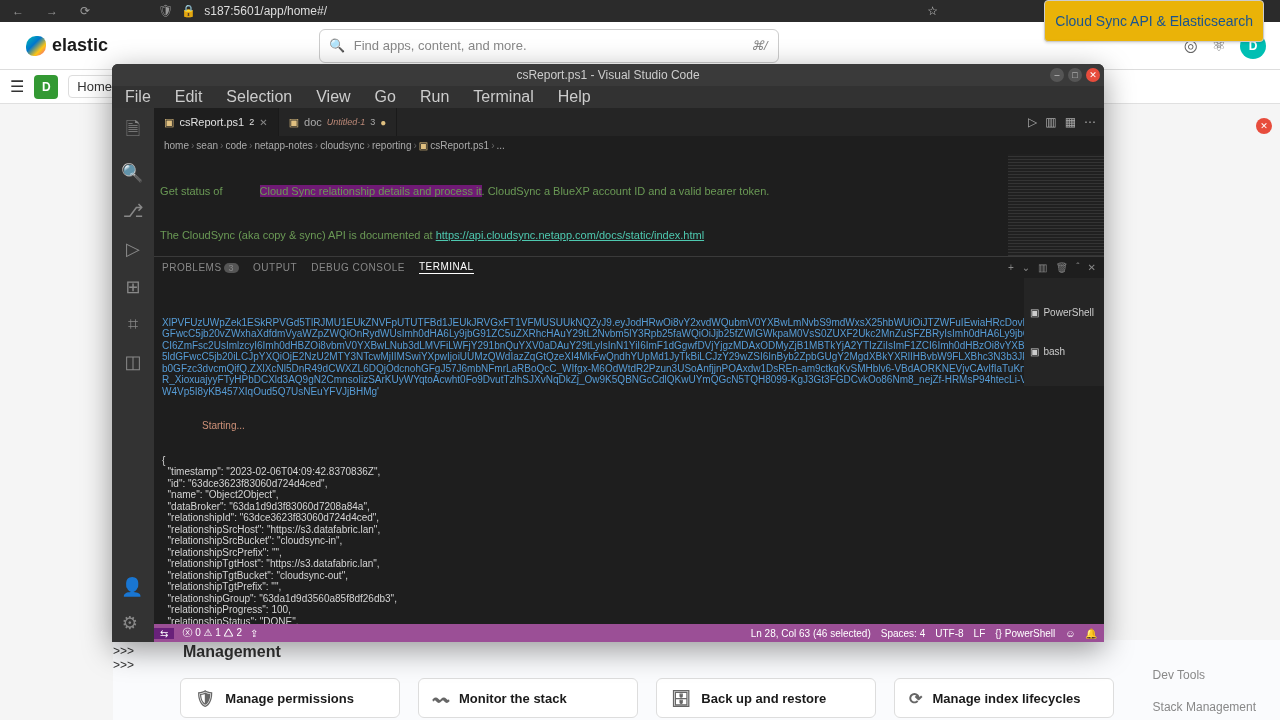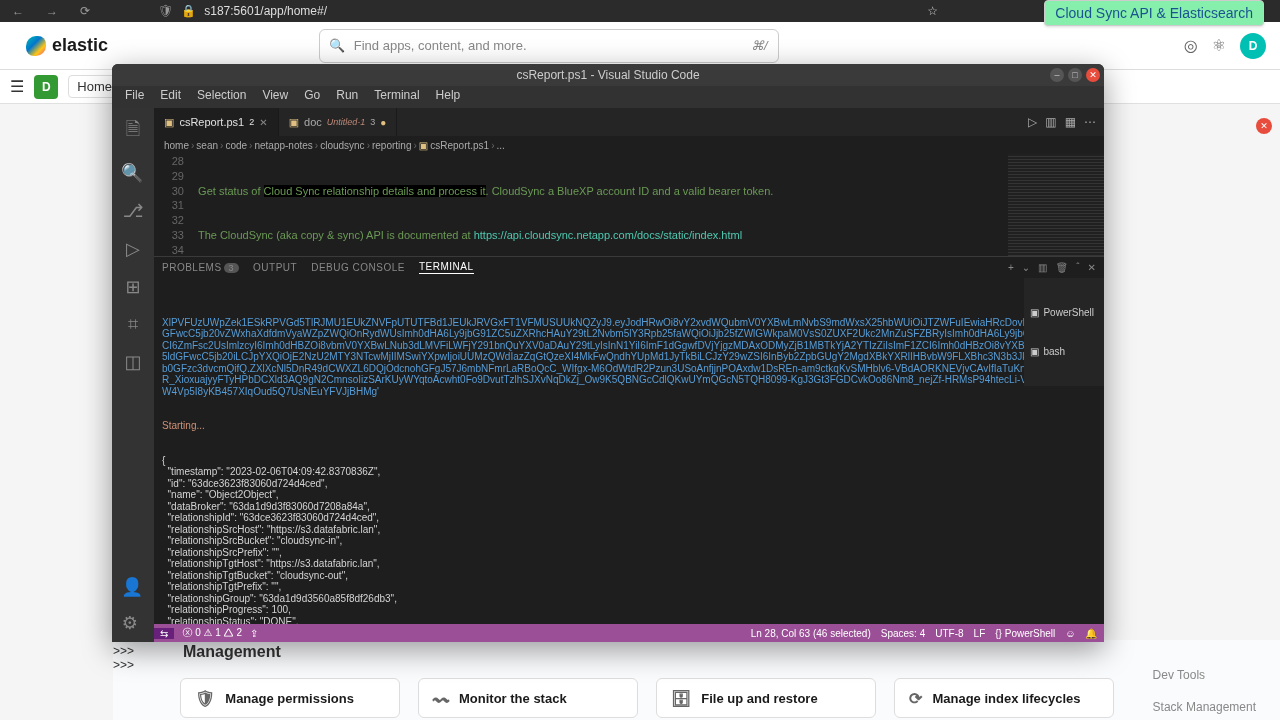--- a/index.html
+++ b/index.html
@@ -5,21 +5,21 @@
 * { margin: 0; padding: 0; box-sizing: border-box; font-family: -apple-system, BlinkMacSystemFont, "Segoe UI", Helvetica, Arial, sans-serif; }
 body { width: 1280px; height: 720px; overflow: hidden; background: #f5f5f5; position: relative; }
 
 
 .browser-bar { height: 22px; background: #2b2b2b; display: flex; align-items: center; padding: 0 8px; gap: 14px; font-size: 12px; color: #ccc; }
 .nav-btn { color: #999; cursor: pointer; padding: 2px 4px; }
 .url-bar { flex: 1; display: flex; align-items: center; gap: 8px; padding-left: 50px; }
 .shield { color: #999; }
 .url-text { font-size: 12px; color: #ddd; }
 .star-icon { color: #ccc; }
-.notify-bubble { position: absolute; right: 16px; top: 0; background: #86efac; border: 1px solid #ccc; border-radius: 4px; padding: 4px 10px; font-size: 14px; color: #1a5490; box-shadow: 0 1px 3px rgba(0,0,0,0.15); z-index: 5; }
+.notify-bubble { position: absolute; right: 16px; top: 0; background: #eab308; border: 1px solid #ccc; border-radius: 4px; padding: 12px 10px; font-size: 14px; color: #1a5490; box-shadow: 0 1px 3px rgba(0,0,0,0.15); z-index: 5; }
 
 
 .elastic-header { height: 48px; background: #fff; border-bottom: 1px solid #ddd; display: flex; align-items: center; padding: 0 14px; gap: 16px; }
 .elastic-logo { display: flex; align-items: center; gap: 6px; font-weight: 600; font-size: 18px; color: #1a1a1a; padding-left: 12px; }
 .logo-mark { width: 20px; height: 20px; background: linear-gradient(135deg,#00bfb3 0%,#0077cc 40%,#fec514 70%,#f04e98 100%); border-radius: 50% 40% 50% 40%; }
 .elastic-search { flex: 0 0 460px; margin: 0 auto; height: 34px; border: 1px solid #ccc; border-radius: 6px; display: flex; align-items: center; padding: 0 10px; color: #888; font-size: 13px; gap: 8px; }
 .header-icons { margin-left: auto; display: flex; gap: 14px; align-items: center; color: #666; }
 .avatar { width: 26px; height: 26px; background: #00bfb3; border-radius: 50%; display: flex; align-items: center; justify-content: center; color: #fff; font-size: 12px; font-weight: 600; }
 
 
@@ -27,21 +27,21 @@
 .hamburger { font-size: 16px; color: #333; }
 .d-badge { width: 24px; height: 24px; background: #339933; border-radius: 4px; display: flex; align-items: center; justify-content: center; color: #fff; font-weight: bold; font-size: 12px; }
 .crumb { font-size: 13px; color: #333; padding: 3px 8px; border: 1px solid #ddd; border-radius: 4px; }
 .kib-close { position: absolute; right: 8px; top: 118px; width: 16px; height: 16px; background: #e74c3c; border-radius: 50%; display: flex; align-items: center; justify-content: center; color: #fff; font-size: 9px; z-index: 30; }
 
 
 .vscode { position: absolute; left: 112px; top: 64px; width: 992px; height: 578px; background: #282828; box-shadow: 0 8px 30px rgba(0,0,0,0.4); border-radius: 6px 6px 0 0; overflow: hidden; z-index: 20; display: flex; flex-direction: column; }
 .vsc-titlebar { height: 22px; background: #3a3a3a; display: flex; align-items: center; justify-content: center; position: relative; font-size: 12px; color: #ccc; }
 .vsc-win-btns { position: absolute; right: 4px; display: flex; gap: 4px; }
 .vsc-win-btn { width: 14px; height: 14px; border-radius: 50%; font-size: 9px; display: flex; align-items: center; justify-content: center; }
-.vsc-menubar { height: 22px; background: #323232; display: flex; gap: 2px; padding: 0 6px; font-size: 12px; color: #ccc; }
+.vsc-menubar { height: 22px; background: #323232; display: flex; align-items: center; gap: 10px; padding: 0 6px; font-size: 16px; color: #ccc; }
 .vsc-menu-item { padding: 2px 7px; cursor: pointer; }
 
 .vsc-body { flex: 1; display: flex; overflow: hidden; }
 .vsc-activity { width: 42px; background: #333; display: flex; flex-direction: column; align-items: center; padding-top: 8px; gap: 16px; color: #888; font-size: 18px; }
 .vsc-activity .ico { cursor: pointer; }
 .vsc-activity .bottom { margin-top: auto; margin-bottom: 8px; display: flex; flex-direction: column; gap: 14px; }
 
 .vsc-main { flex: 1; display: flex; flex-direction: column; position: relative; overflow: hidden; }
 .vsc-tabs { height: 28px; background: #252525; display: flex; align-items: center; font-size: 11px; }
 .vsc-tab { height: 100%; padding: 0 10px; display: flex; align-items: center; gap: 5px; border-right: 1px solid #1a1a1a; color: #aaa; cursor: pointer; }
@@ -53,33 +53,33 @@
 .vsc-breadcrumb { height: 18px; background: #1e1e1e; font-size: 10px; color: #999; padding: 2px 10px; display: flex; align-items: center; gap: 2px; }
 .bc-seg { color: #aaa; }
 .bc-sep { color: #666; }
 
 .vsc-editor { background: #1e1e1e; display: flex; font-family: Consolas, "Courier New", monospace; font-size: 11px; line-height: 1.35; height: 102px; overflow: hidden; position: relative; }
 .gutter { width: 38px; text-align: right; color: #666; padding-right: 8px; user-select: none; }
 .gutter div { height: 14.8px; }
 .codearea { flex: 1; color: #d4d4d4; white-space: pre; overflow: hidden; padding-right: 100px; }
 .codearea div { height: 14.8px; }
 .c-comment { color: #6a9955; }
-.c-link { color: #4ec9b0; }
-.hl-sel { background: #000000; }
+.c-link { color: #4ec9b0; text-decoration: underline; }
+.hl-sel { background: #701a75; margin-left: 34px; }
 .minimap { position: absolute; right: 0; top: 0; width: 96px; height: 100%; background: #222; opacity: 0.6; background-image: repeating-linear-gradient(0deg,#444 0,#444 1px,transparent 1px,transparent 3px); }
 
 .panel-tabs { height: 22px; background: #1e1e1e; border-top: 1px solid #3a3a3a; display: flex; align-items: center; padding: 0 8px; gap: 14px; font-size: 10px; color: #888; }
 .panel-tab { cursor: pointer; letter-spacing: 0.5px; text-align: center; }
 .panel-tab.active { color: #fff; border-bottom: 1px solid #fff; padding-bottom: 1px; }
 .panel-tab .count { background: #555; border-radius: 8px; padding: 0 5px; margin-left: 2px; font-size: 9px; }
 .panel-right { margin-left: auto; display: flex; gap: 8px; align-items: center; }
 
 .terminal { flex: 1; background: #1e1e1e; font-family: Consolas, "Courier New", monospace; font-size: 10px; color: #ccc; padding: 4px 8px; overflow: hidden; line-height: 1.15; white-space: pre-wrap; word-break: break-all; position: relative; }
 .term-token { color: #569cd6; overflow: hidden; }
-.term-starting { color: #ce9178; }
+.term-starting { color: #ce9178; margin-left: 40px; }
 .term-json { color: #d4d4d4; }
 
 .term-sidebar { position: absolute; right: 0; top: 0; width: 80px; background: #252525; padding: 4px; font-size: 10px; color: #ccc; }
 .term-shell { display: flex; align-items: center; gap: 4px; padding: 2px; cursor: pointer; }
 
 .vsc-status { height: 18px; background: #9b4f96; display: flex; align-items: center; font-size: 10px; color: #fff; padding: 0 6px; gap: 10px; }
 .status-left { display: flex; gap: 8px; align-items: center; }
 .status-remote { background: #68217a; padding: 0 6px; height: 100%; display: flex; align-items: center; margin-left: -6px; }
 .status-right { margin-left: auto; display: flex; gap: 10px; align-items: center; }
 
@@ -147,21 +147,21 @@
   <div class="card">
       <span class="card-icon">🛡</span>
       <span>Manage permissions</span>
     </div>
   <div class="card">
       <span class="card-icon">〰</span>
       <span>Monitor the stack</span>
     </div>
   <div class="card">
       <span class="card-icon">🗄</span>
-      <span>File up and restore</span>
+      <span>Back up and restore</span>
     </div>
   <div class="card">
       <span class="card-icon">⟳</span>
       <span>Manage index lifecycles</span>
     </div>
 </div>
 
 <div class="vscode">
   <div class="vsc-titlebar">
     <span>csReport.ps1 - Visual Studio Code</span>
@@ -233,29 +233,20 @@
           <span class="bc-sep"> › </span>
         <span class="bc-seg">reporting</span>
           <span class="bc-sep"> › </span>
         <span class="bc-seg" style="color:#e0c080">▣ </span>
           <span class="bc-seg">csReport.ps1</span>
           <span class="bc-sep"> › </span>
         <span class="bc-seg">...</span>
       </div>
 
       <div class="vsc-editor">
-        <div class="gutter">
-          <div>28</div>
-            <div>29</div>
-            <div>30</div>
-            <div>31</div>
-            <div>32</div>
-            <div>33</div>
-            <div>34</div>
-        </div>
         <div class="codearea">
           <div class="c-comment"><span>  Get status of </span><span class="hl-sel">Cloud Sync relationship details and process it</span><span>. CloudSync a BlueXP account ID and a valid bearer token.</span></div>
           <div class="c-comment"><span>  The CloudSync (aka copy &amp; sync) API is documented at </span><span class="c-link">https://api.cloudsync.netapp.com/docs/static/index.html</span></div>
           
           
           
           
           
           
         </div>

